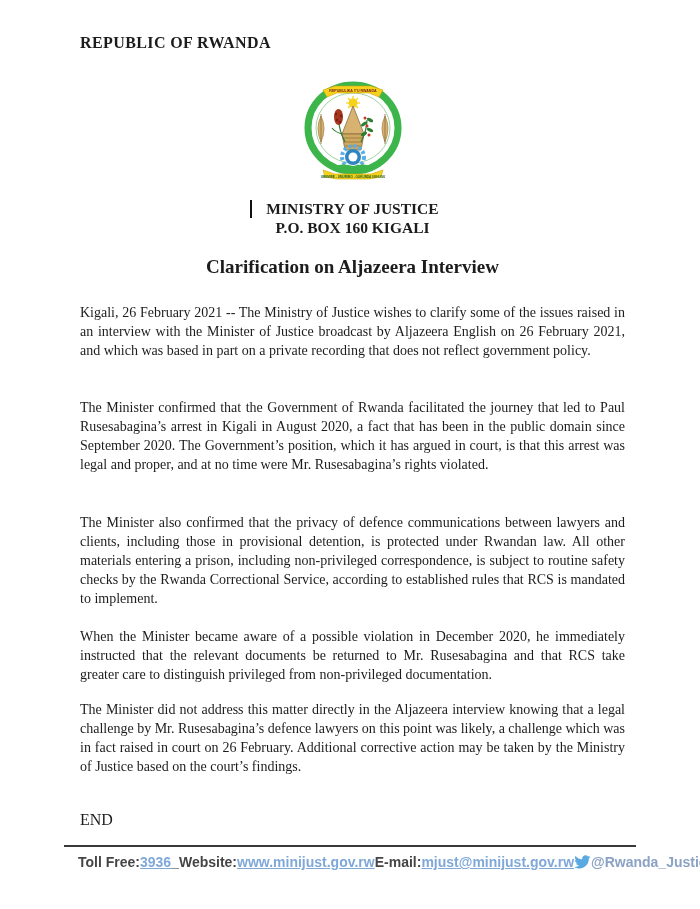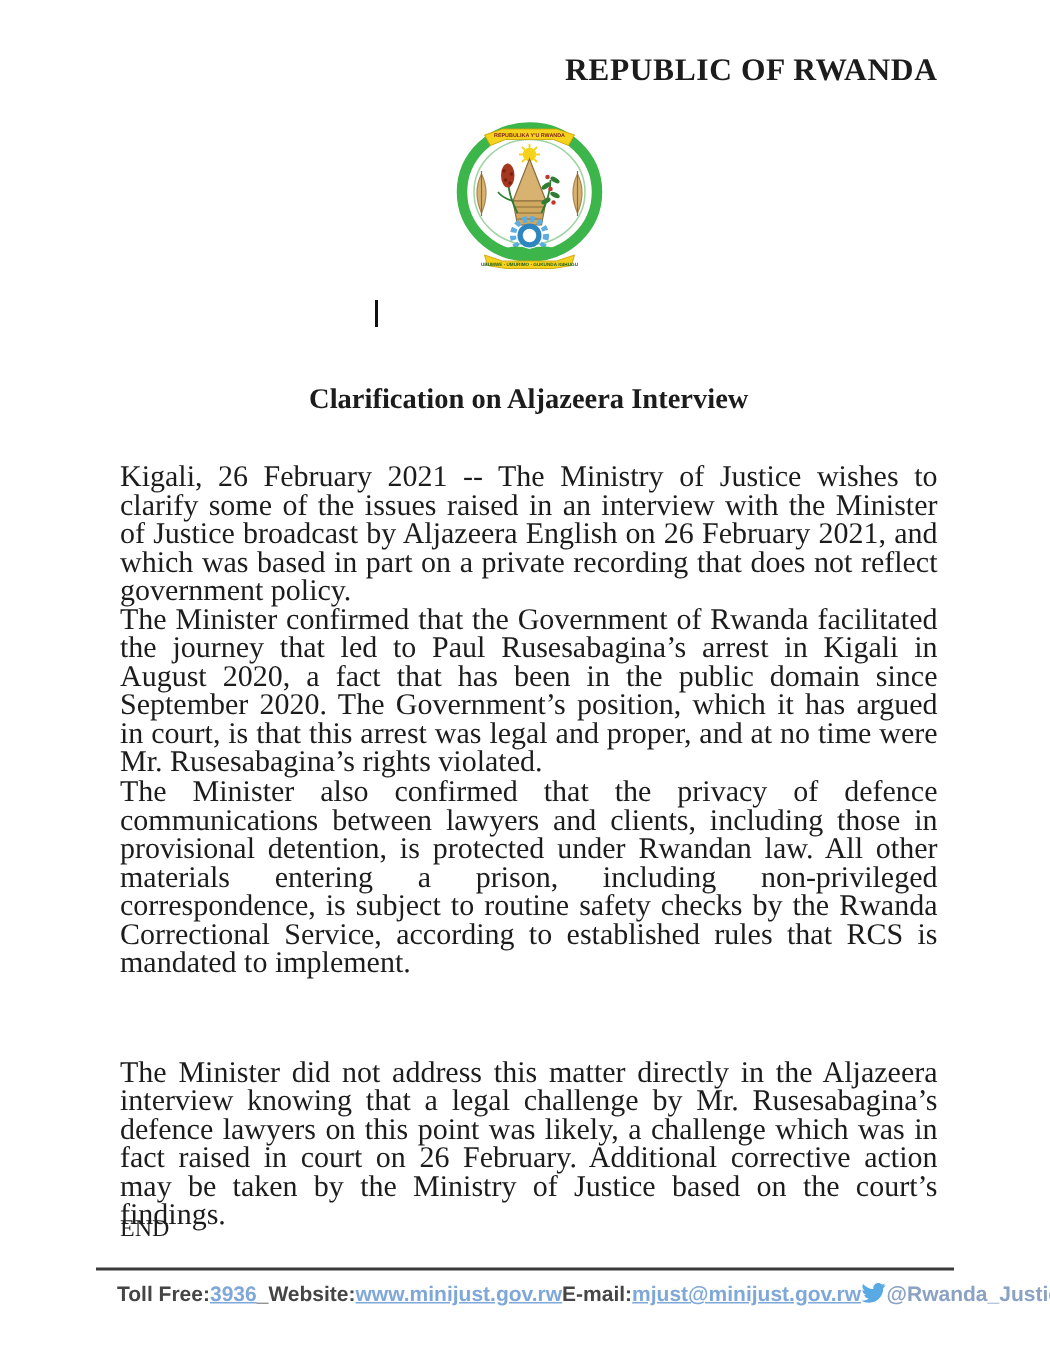--- a/index.html
+++ b/index.html
@@ -9,42 +9,42 @@
     width: 700px;
     height: 909px;
     background: #ffffff;
     font-family: "Liberation Serif", "DejaVu Serif", serif;
     color: #1c1c1c;
     overflow: hidden;
   }
   .content { position: absolute; left: 80px; width: 545px; }
 
   .country-header {
-    top: 34px; text-align: right;
-    font-size: 21px; font-weight: bold; letter-spacing: 0.4px;
+    top: 34px; text-align: left;
+    font-size: 16px; font-weight: bold; letter-spacing: 0.4px;
   }
   .emblem-wrap { top: 78px; text-align: center; }
   .emblem-wrap svg { display: inline-block; }
 
   .ministry-block {
     top: 200px; text-align: center;
     font-size: 15.5px; font-weight: bold; line-height: 18.5px;
     position: absolute;
   }
   .text-cursor {
     position: absolute; left: 170px; top: 0px;
     width: 1.5px; height: 18px; background: #111111;
   }
   .doc-title {
     top: 256px; text-align: center;
     font-size: 19px; font-weight: bold;
   }
 
   .body-text {
-    font-size: 20px; line-height: 19px; text-align: justify;
+    font-size: 14px; line-height: 19px; text-align: justify;
     position: absolute;
   }
   .p1 { top: 289px; }
   .p2 { top: 384px; }
   .p3 { top: 499px; }
   .p4 { top: 613px; }
   .p5 { top: 686px; }
   .end-marker { top: 810px; font-size: 16px; }
 
   .footer-rule {
@@ -129,27 +129,30 @@
 
       <path d="M30 90 Q40 84 52 88 Q64 84 74 90 Q64 95 52 92 Q40 95 30 90 Z" fill="#3cb54a"></path>
 
       <path d="M22 92 L34 96 L70 96 L82 92 L80 99 L68 101 L36 101 L24 99 Z" fill="#f6d21c" stroke="#c9a50b" stroke-width="0.6"></path>
       <text x="52" y="99.6" text-anchor="middle" font-size="3.1" font-family="Liberation Sans, sans-serif" fill="#1b5e20" font-weight="bold">UBUMWE - UMURIMO - GUKUNDA IGIHUGU</text>
     </svg>
   </div>
 
   <div class="content ministry-block">
     <span class="text-cursor"></span>
+    <div>MINISTRY OF JUSTICE</div>
+    <div>P.O. BOX 160 KIGALI</div>
   </div>
 
   <div class="content doc-title" style="position:absolute;">Clarification on Aljazeera Interview</div>
 
   <p class="content body-text p1">Kigali, 26 February 2021 -- The Ministry of Justice wishes to clarify some of the issues raised in an interview with the Minister of Justice broadcast by Aljazeera English on 26 February 2021, and which was based in part on a private recording that does not reflect government policy.</p>
   <p class="content body-text p2">The Minister confirmed that the Government of Rwanda facilitated the journey that led to Paul Rusesabagina’s arrest in Kigali in August 2020, a fact that has been in the public domain since September 2020. The Government’s position, which it has argued in court, is that this arrest was legal and proper, and at no time were Mr. Rusesabagina’s rights violated.</p>
   <p class="content body-text p3">The Minister also confirmed that the privacy of defence communications between lawyers and clients, including those in provisional detention, is protected under Rwandan law. All other materials entering a prison, including non-privileged correspondence, is subject to routine safety checks by the Rwanda Correctional Service, according to established rules that RCS is mandated to implement.</p>
+  <p class="content body-text p4">When the Minister became aware of a possible violation in December 2020, he immediately instructed that the relevant documents be returned to Mr. Rusesabagina and that RCS take greater care to distinguish privileged from non-privileged documentation.</p>
   <p class="content body-text p5">The Minister did not address this matter directly in the Aljazeera interview knowing that a legal challenge by Mr. Rusesabagina’s defence lawyers on this point was likely, a challenge which was in fact raised in court on 26 February. Additional corrective action may be taken by the Ministry of Justice based on the court’s findings.</p>
 
   <div class="content body-text end-marker" style="position:absolute;">END</div>
 
   <div class="footer-rule"></div>
 
   <div class="footer">
     <span class="label">Toll Free:</span>
     <span class="gap-s"></span>
     <span class="link">3936</span>

